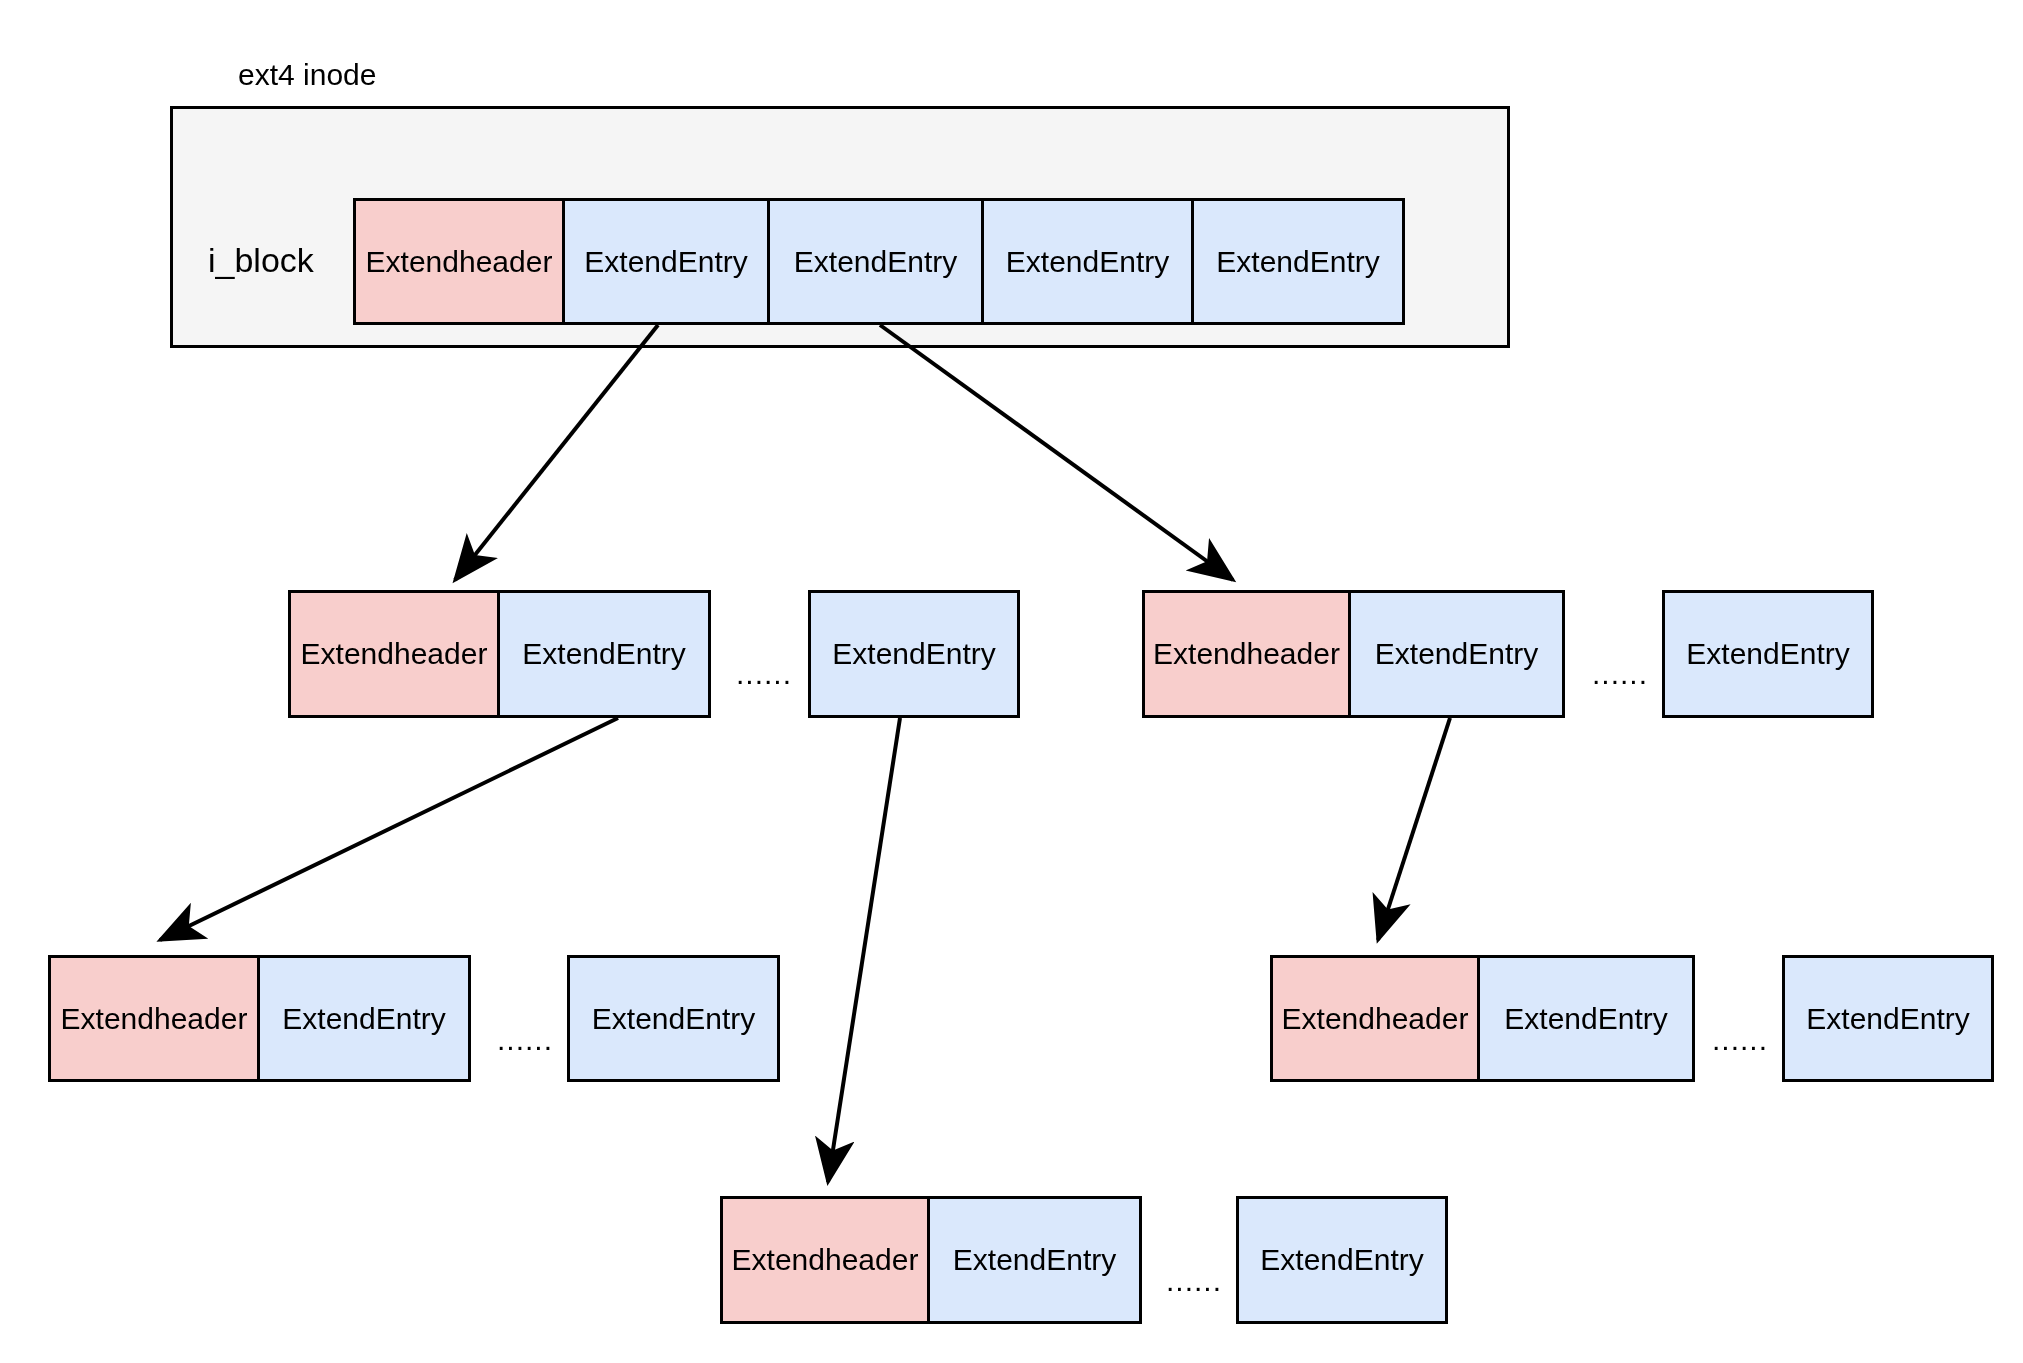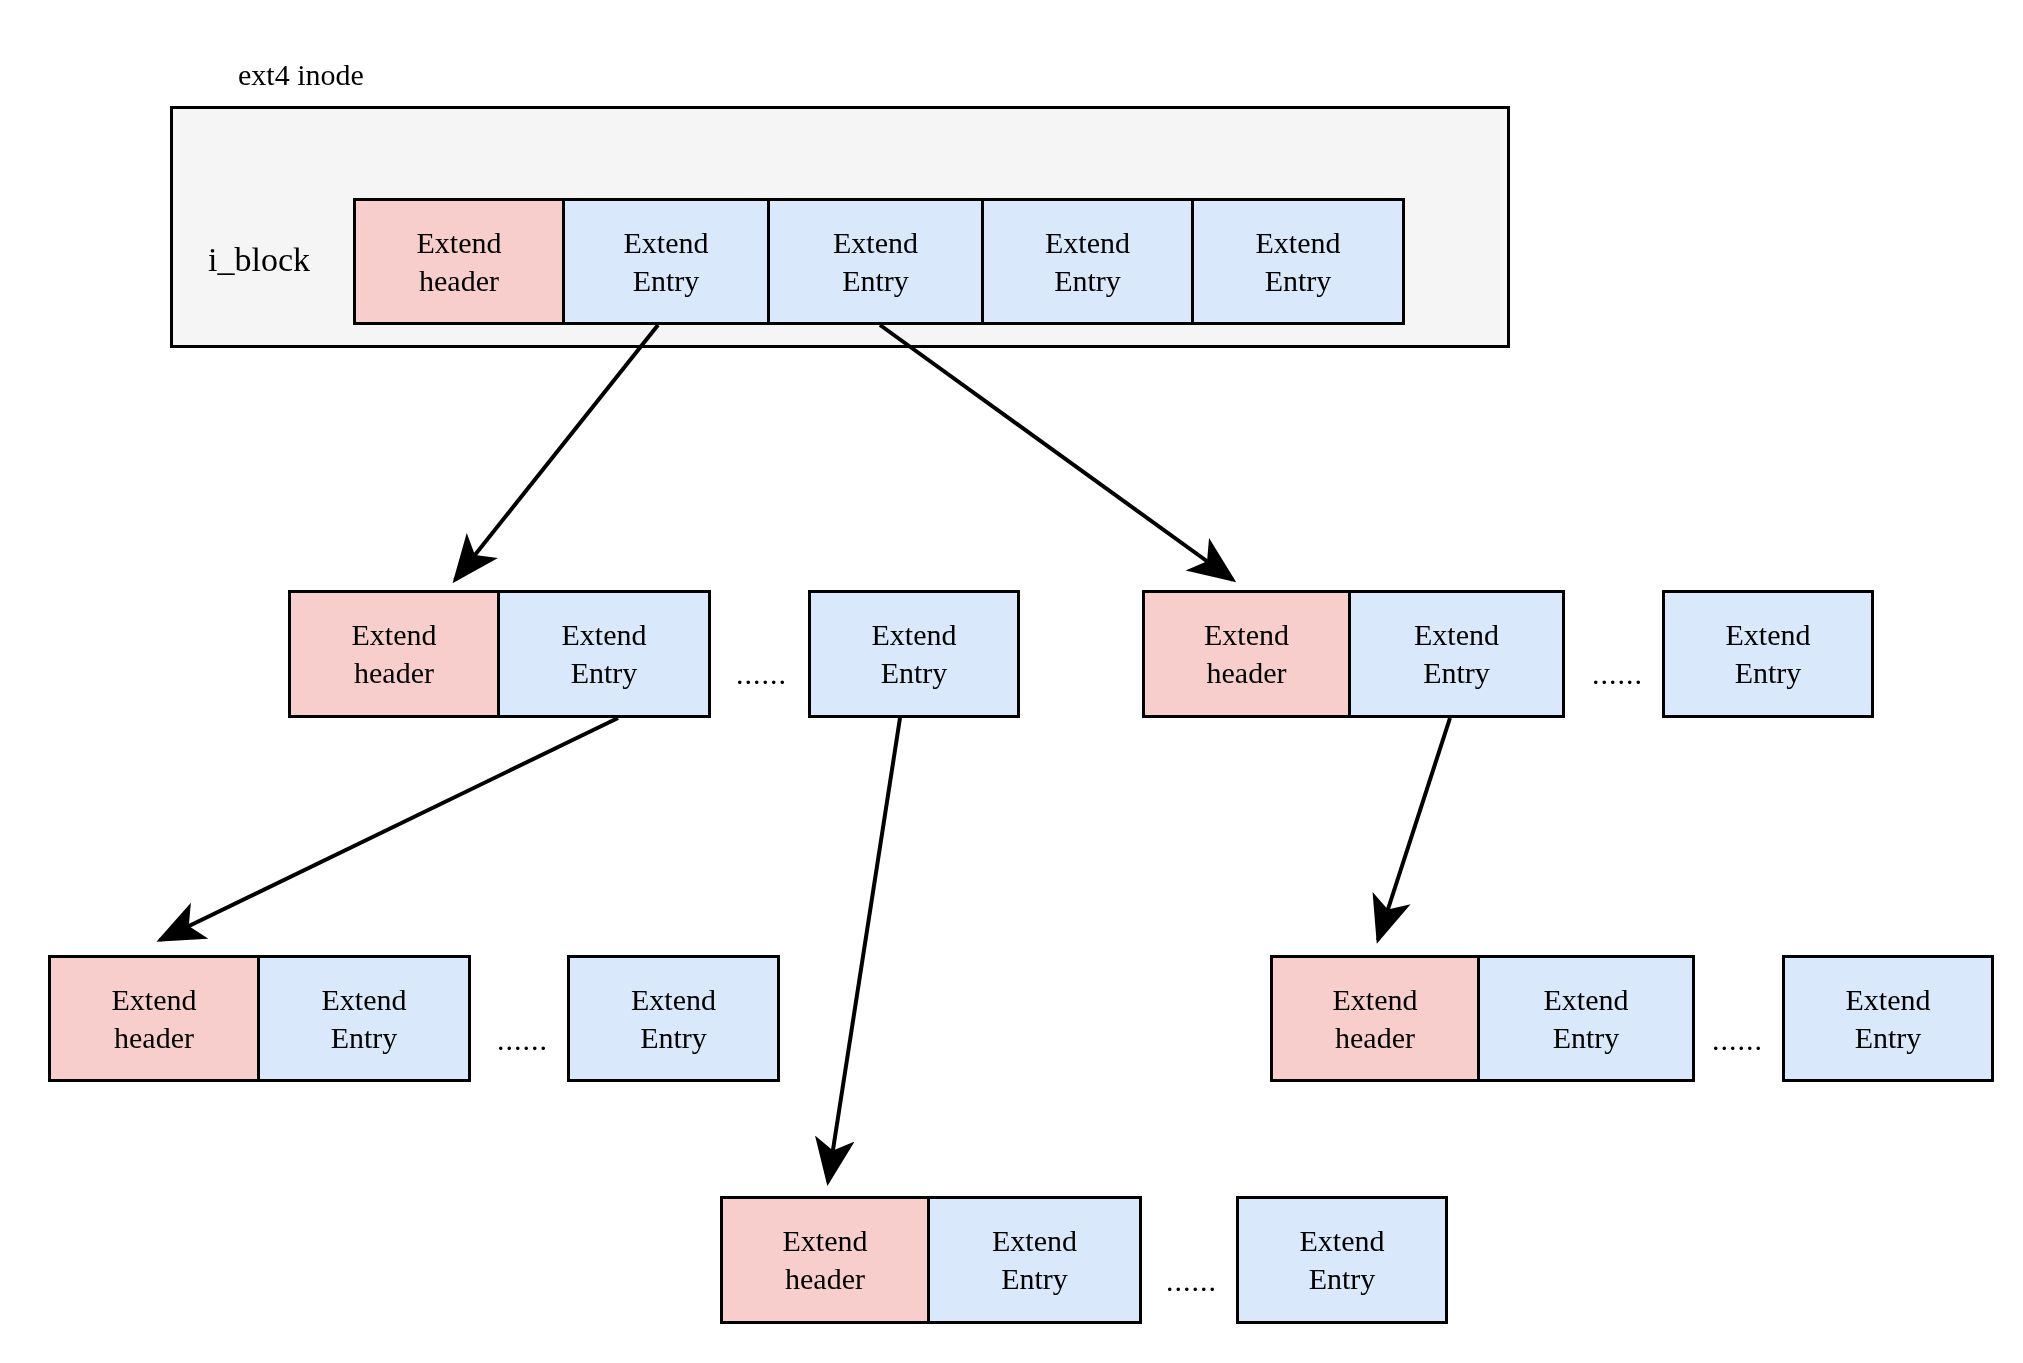--- a/index.html
+++ b/index.html
@@ -1,28 +1,28 @@
 <!DOCTYPE html>
 <html><head>
 <meta charset="utf-8">
 <style>
   html,body{margin:0;padding:0;background:#ffffff;}
   body{width:2023px;height:1363px;position:relative;overflow:hidden;
        font-family:"Liberation Sans", sans-serif;color:#000;}
-  #canvas{position:absolute;inset:0;width:1612px;height:1363px;font-family:Liberation Serif, serif;}
+  #canvas{position:absolute;inset:0;width:1612px;height:1363px;}
   svg.arrows{position:absolute;left:0;top:0;width:2023px;height:1363px;
              pointer-events:none;z-index:5;}
 
   .inode-title{position:absolute;font-size:30px;line-height:34px;white-space:nowrap;}
   .inode-box{position:absolute;background:#f5f5f5;border:3px solid #000;box-sizing:border-box;}
   .iblock-label{position:absolute;font-size:34px;line-height:34px;white-space:nowrap;}
 
   .grp{position:absolute;display:flex;box-sizing:border-box;z-index:3;}
   .cell{box-sizing:border-box;border:3px solid #000;
-        display:flex;flex-direction:column;align-items:center;justify-content:center;
+        display:flex;flex-direction:row;align-items:center;justify-content:center;
         font-size:30px;line-height:38px;text-align:left;margin-left:-3px;}
   .cell:first-child{margin-left:0;}
   .cell.header{background:#f8cecc;}
   .cell.entry{background:#dae8fc;}
   .cell .l1,.cell .l2{display:block;white-space:nowrap;}
 
   .ellipsis{position:absolute;font-size:30px;line-height:30px;letter-spacing:1px;
             color:#000;z-index:3;white-space:nowrap;}
 </style>
 </head>

